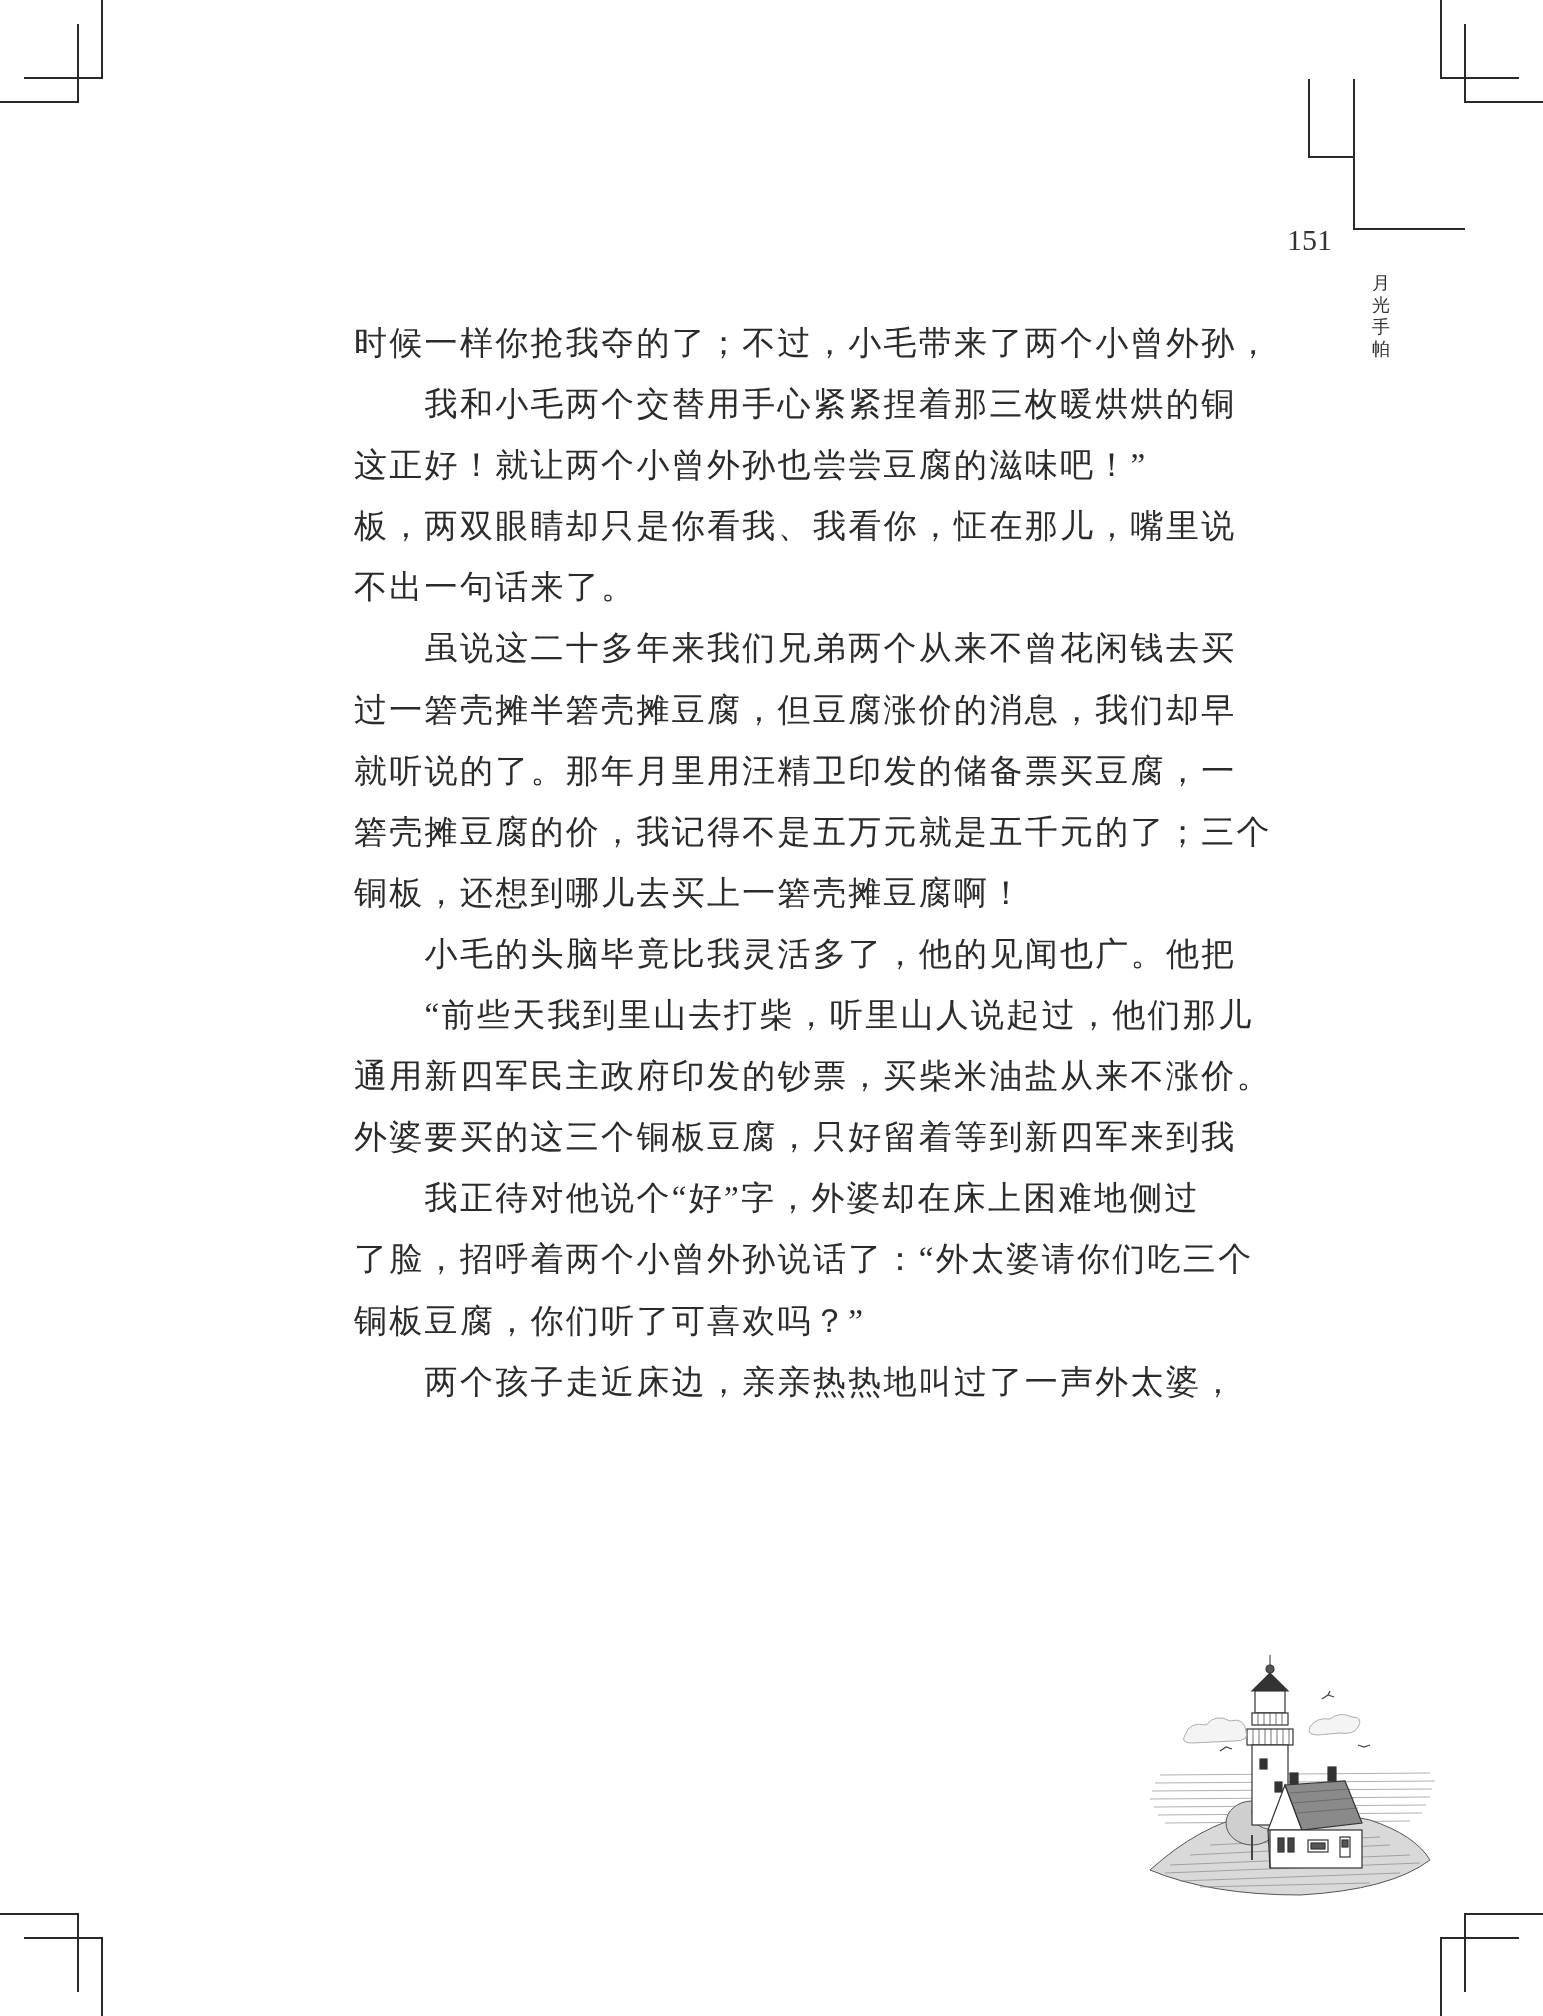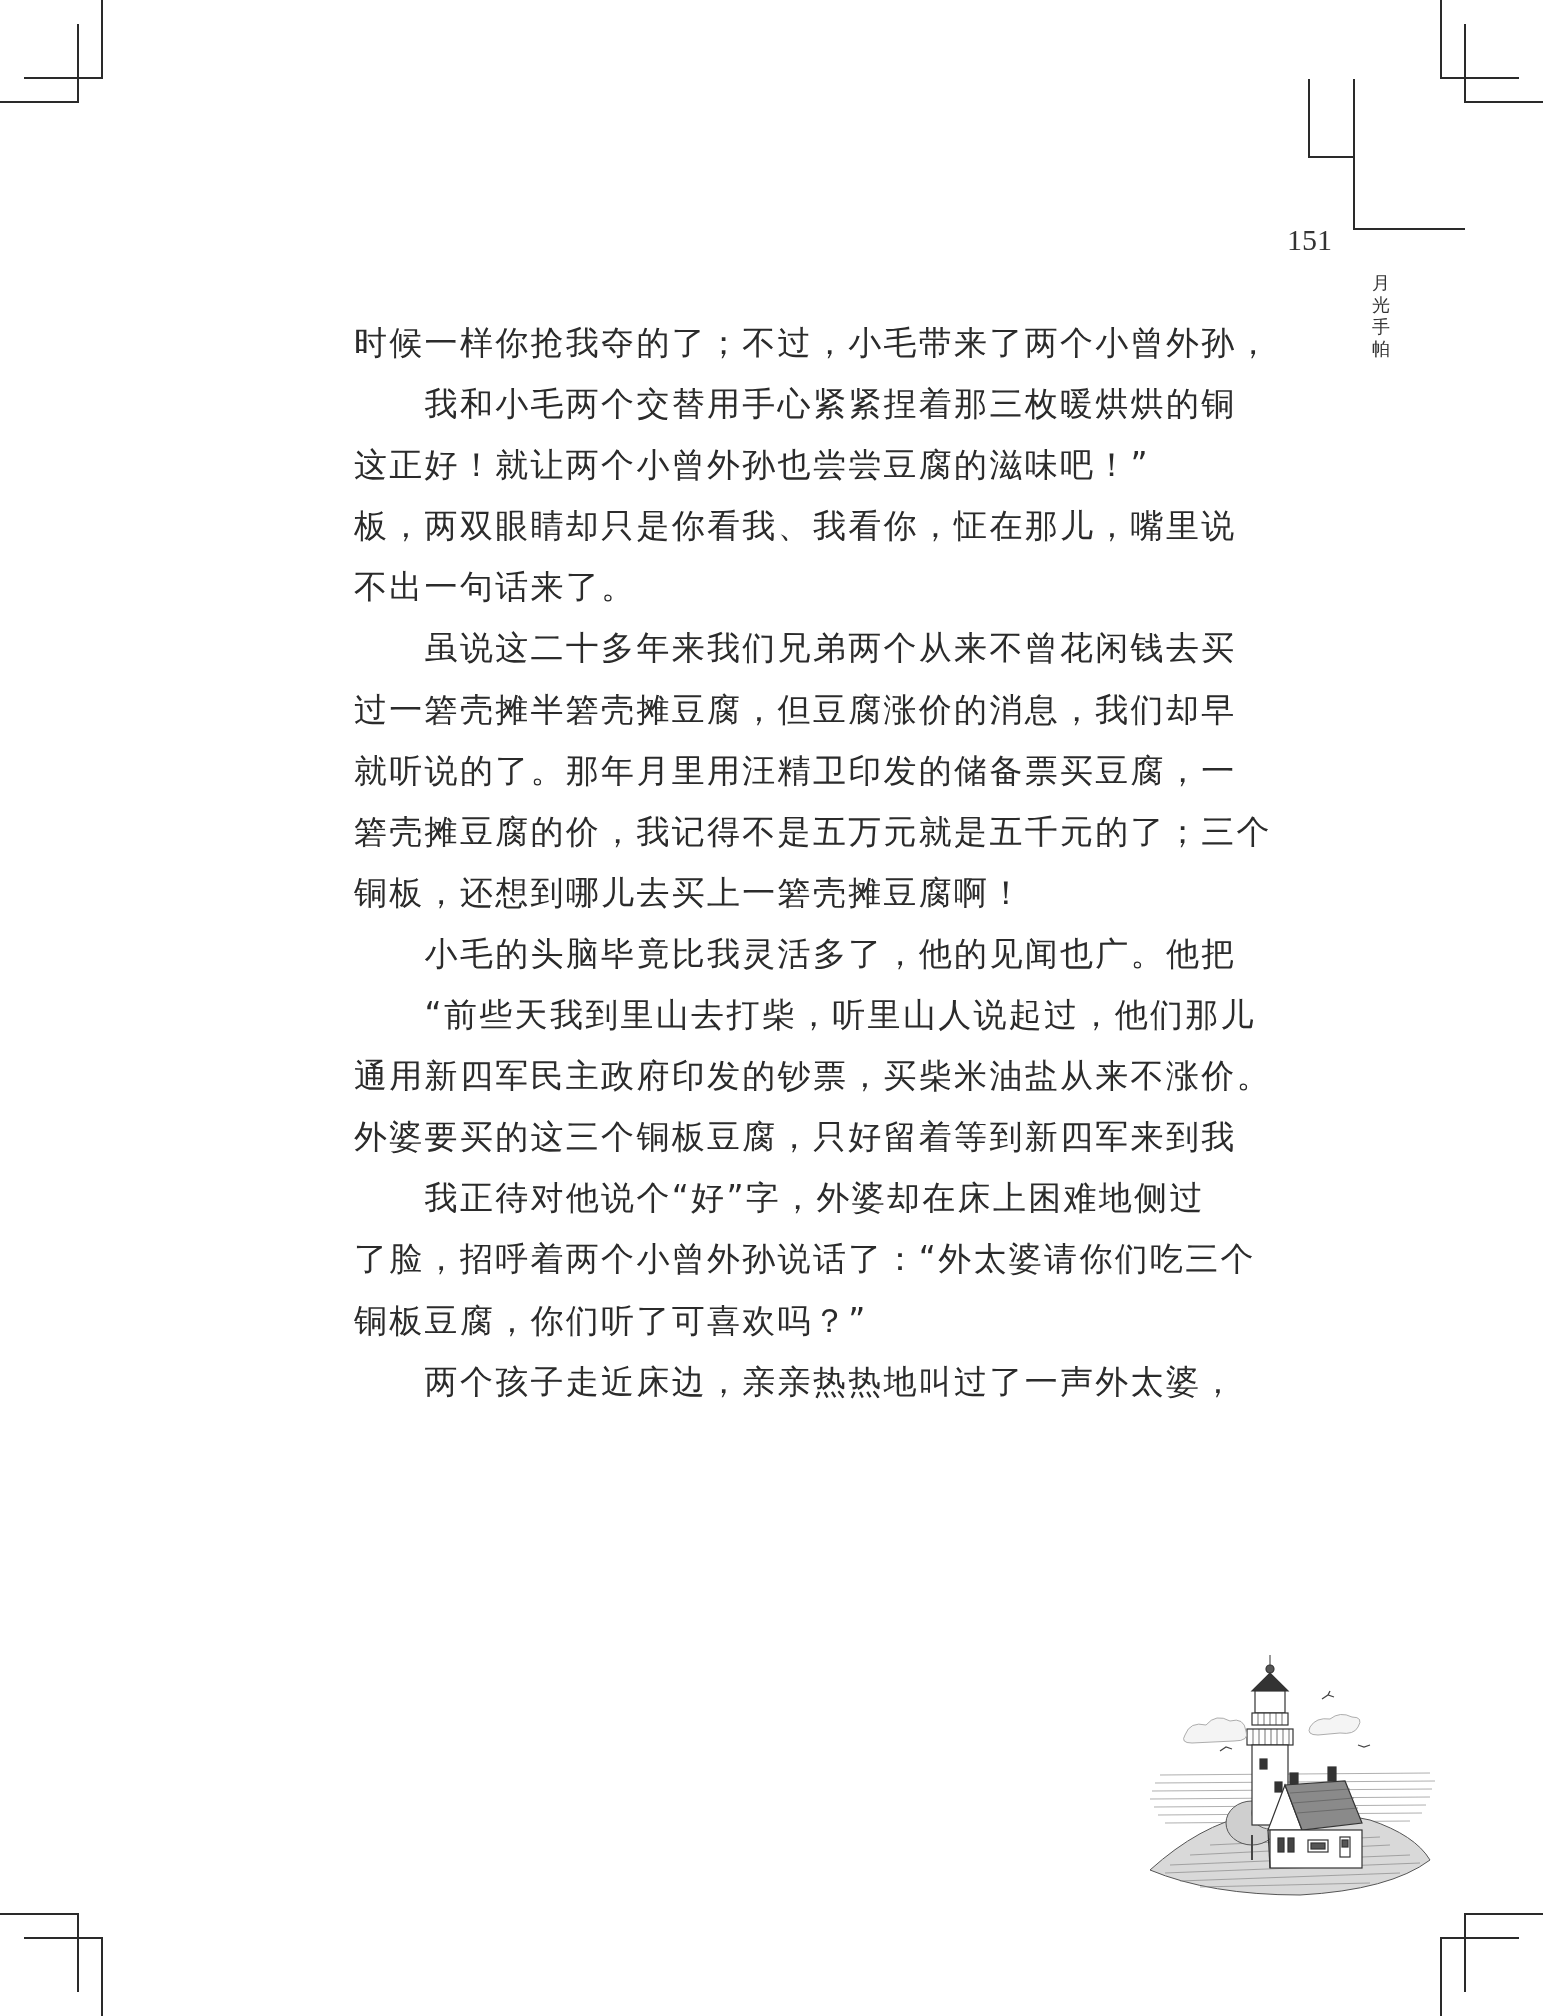--- a/index.html
+++ b/index.html
@@ -18,21 +18,21 @@
     font-size: 30px; color: #333333; letter-spacing: 0px; margin-top: 36px;
   }
   .running-title {
     position: absolute; left: 1370px; top: 272px; width: 22px;
     font-size: 18px; line-height: 22px; color: #333333;
     display: flex; flex-direction: column; align-items: center;
   }
   .running-title span { display: block; }
 
   .body-text {
-    position: absolute; left: 354px; top: 318px; width: 860px;
+    position: absolute; left: 354px; top: 318px; width: 860px; font-family: Liberation Serif, serif;
   }
   .line {
     height: 61.1px; line-height: 50px;
     font-size: 33px; white-space: nowrap;
     letter-spacing: 2.3px; color: #2b2b2b;
   }
 
   .illustration {
     position: absolute; left: 1140px; top: 1655px; width: 300px; height: 260px;
   }

